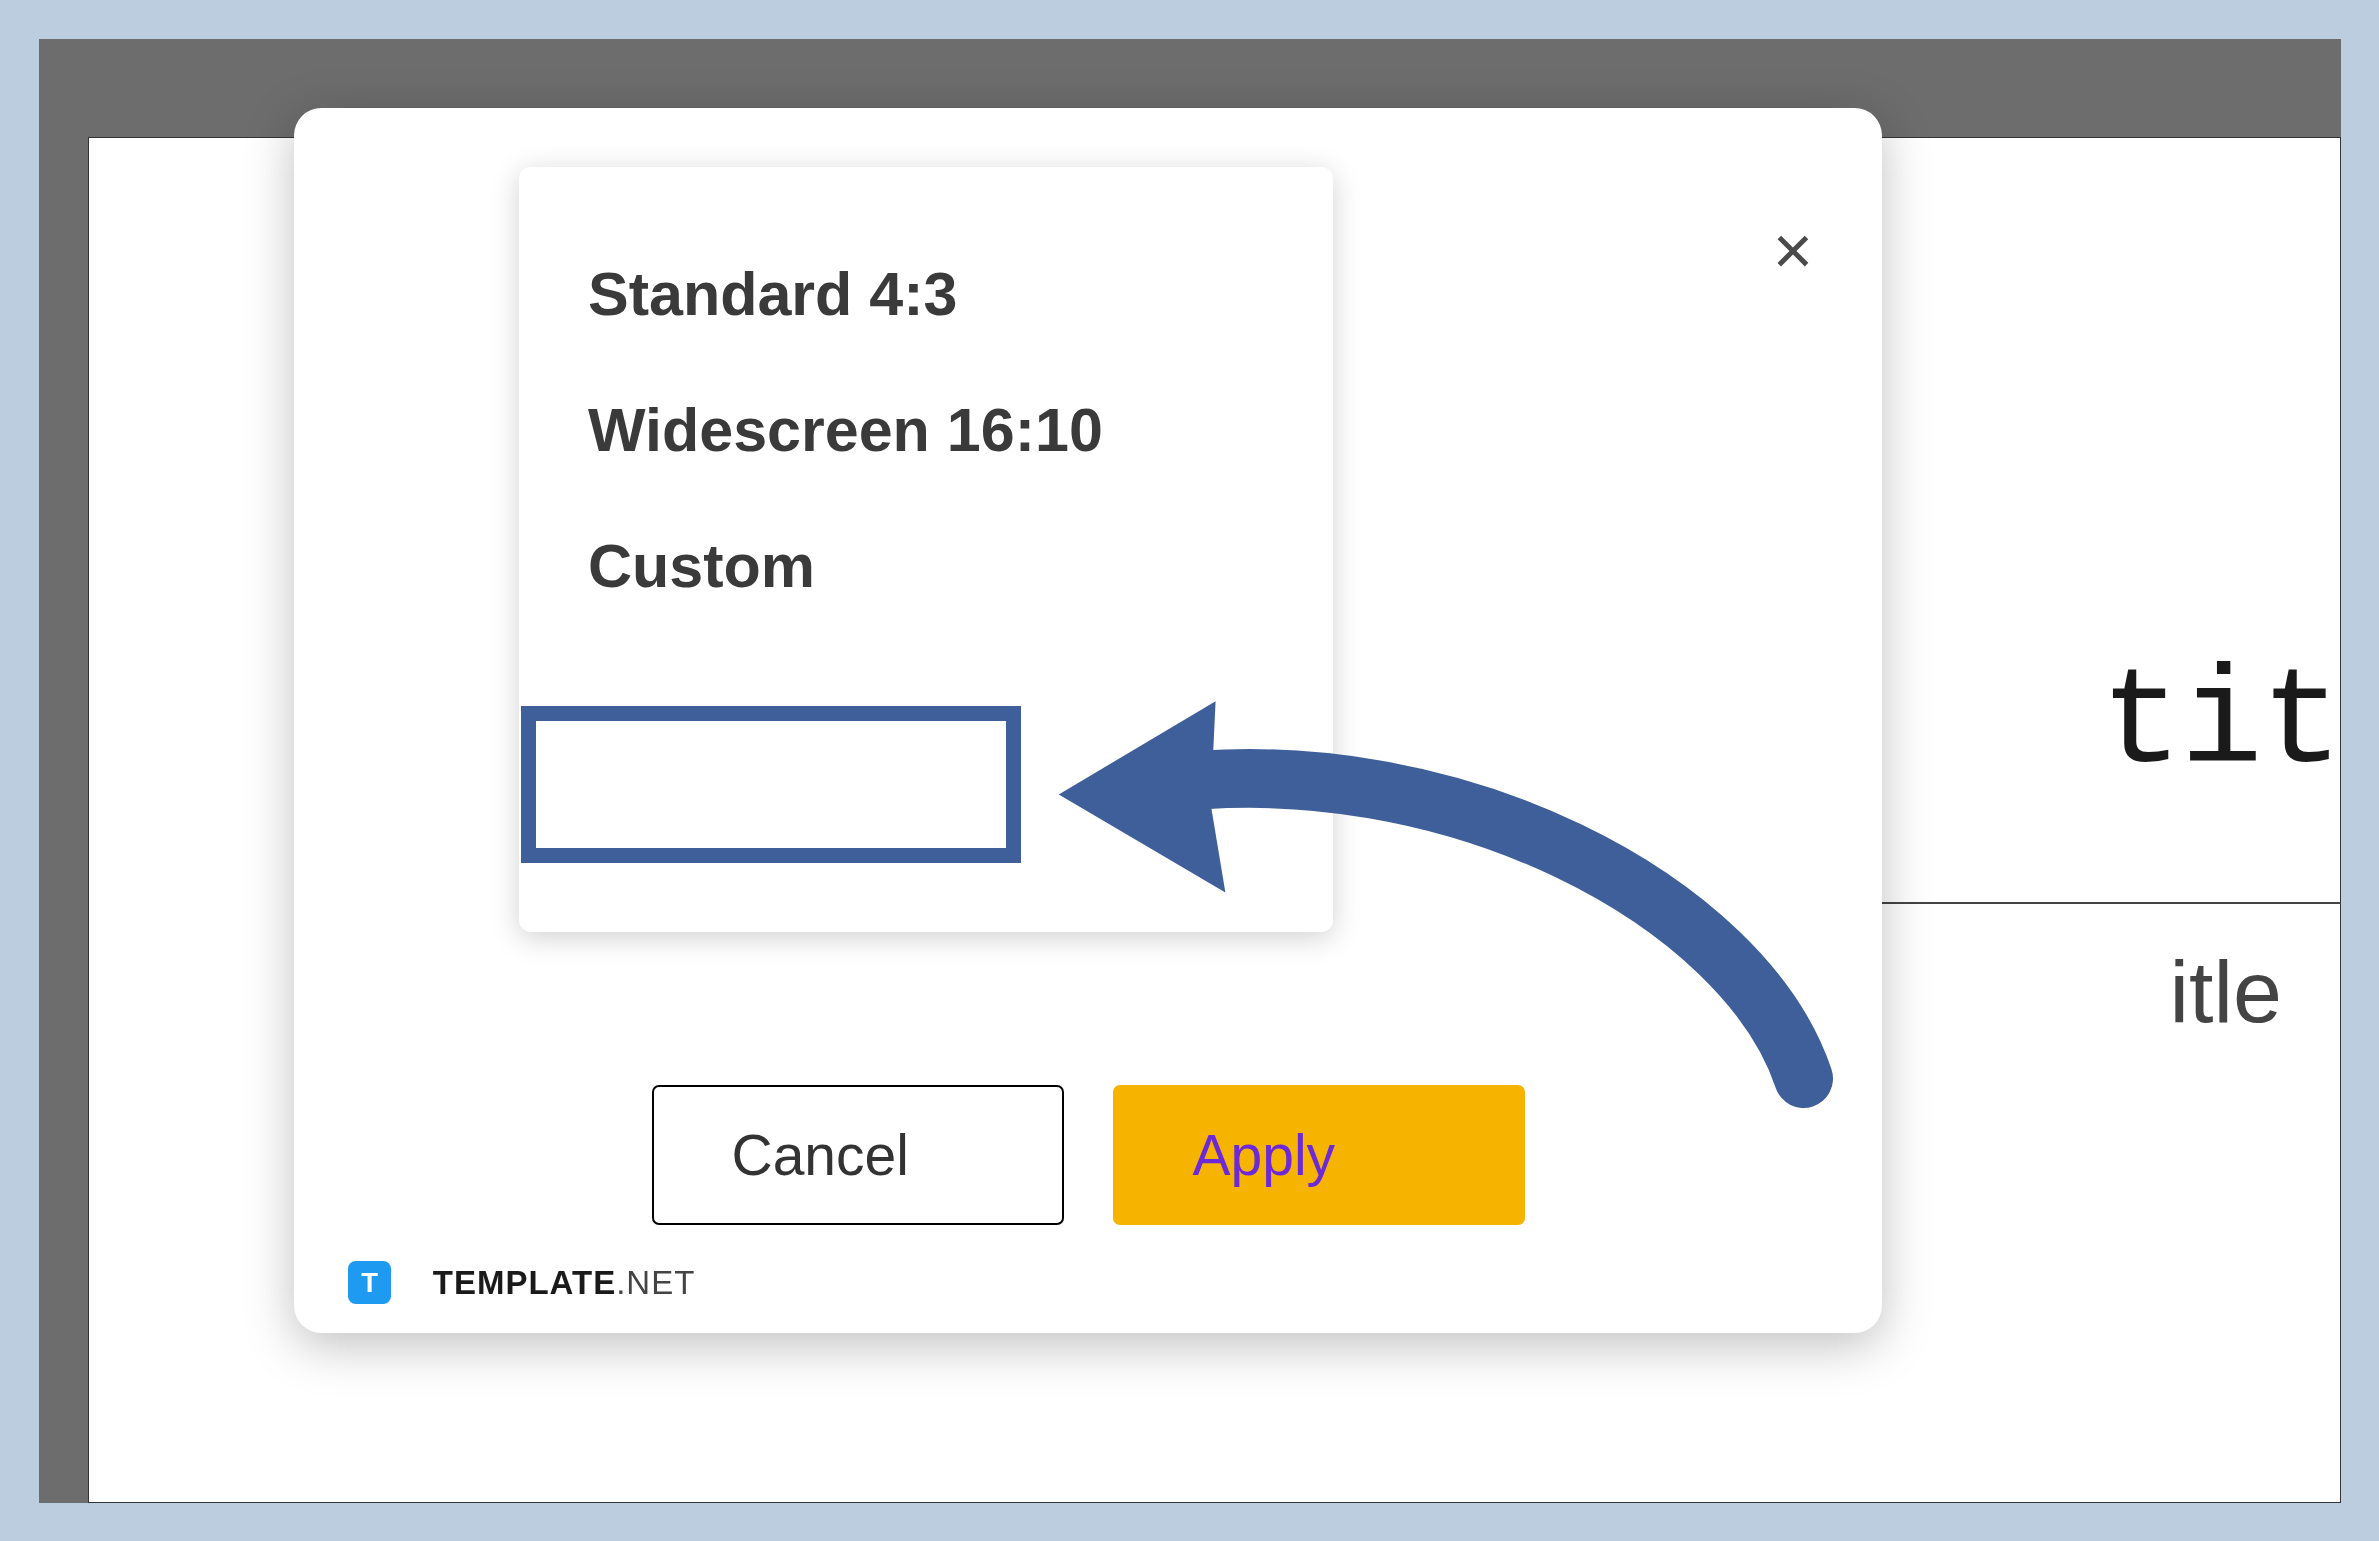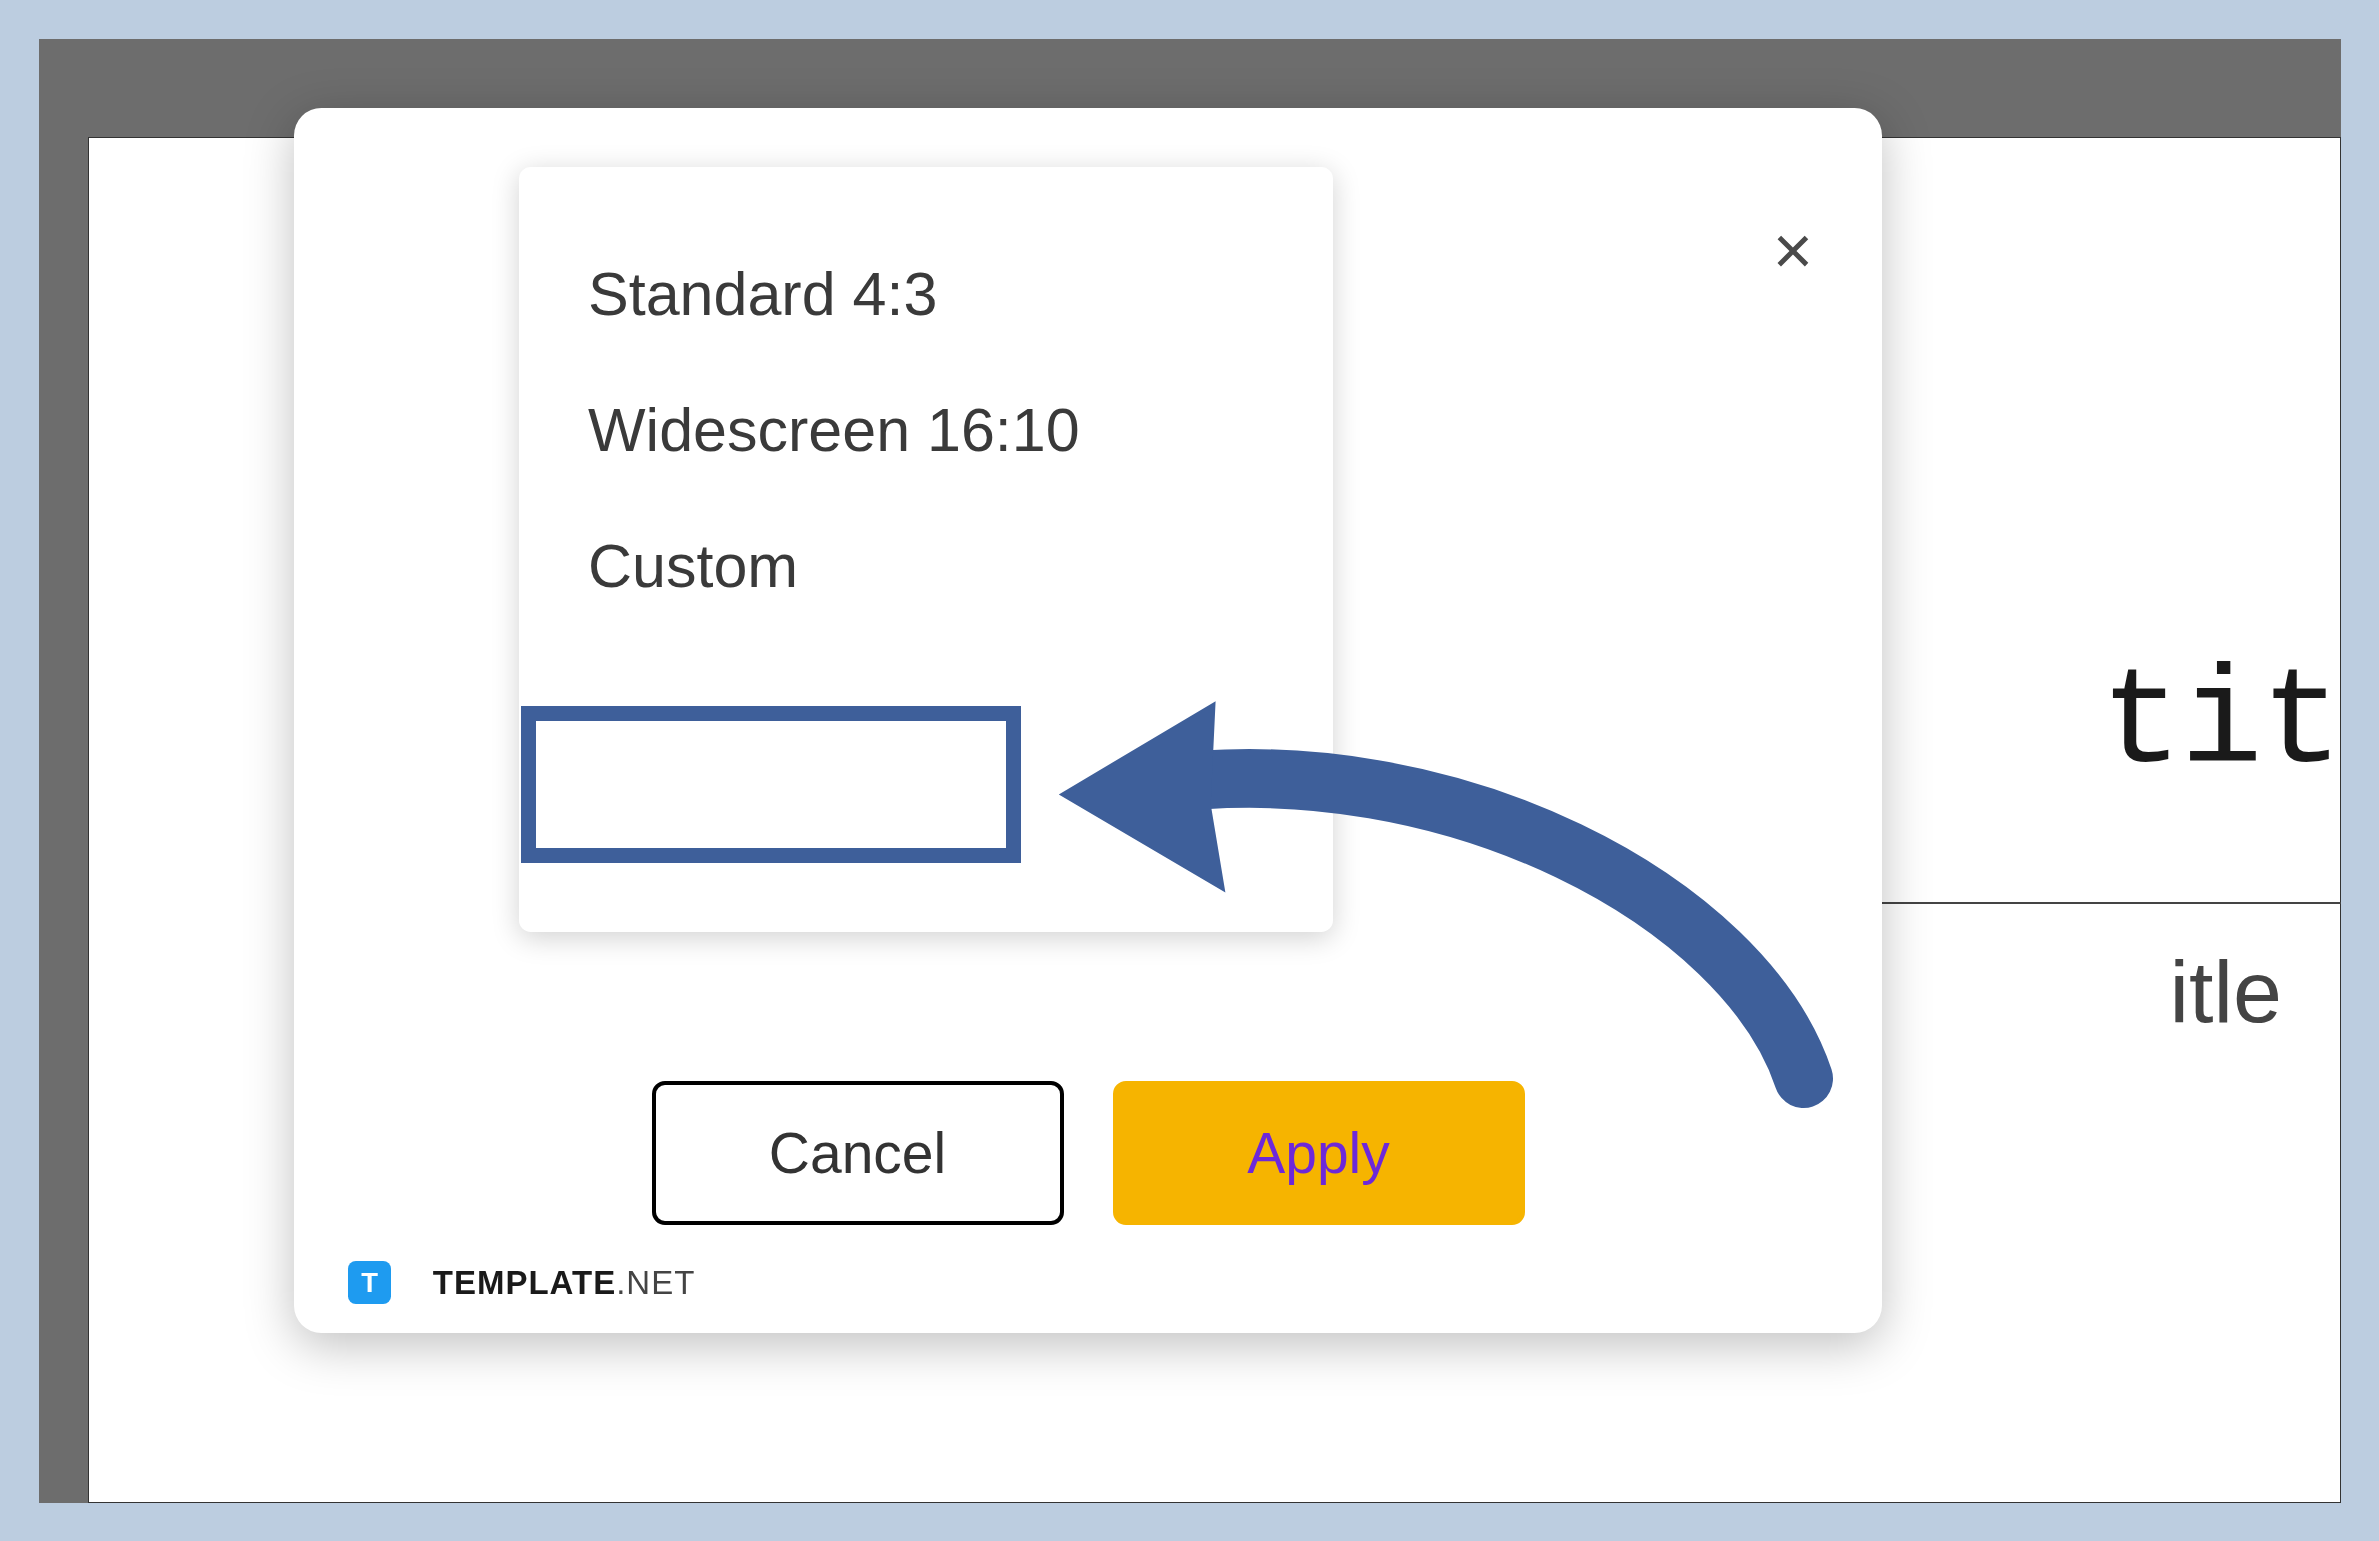--- a/index.html
+++ b/index.html
@@ -94,21 +94,21 @@
     background: #fff;
     border-radius: 11.8px;
     box-shadow: 0 5.9px 27.4px rgba(0,0,0,0.18);
     padding-top: 59px;
   }
   .option {
     font-size: 61px;
     color: #3a3a3a;
     padding: 33px 69px;
     cursor: pointer;
-    font-weight: 400;
+    font-weight: 700;
   }
   .highlight-box {
     position: absolute;
     left: 227px;
     top: 598px;
     width: 500px;
     height: 157px;
     border: 15.7px solid #3e5f9a;
     pointer-events: none;
   }
@@ -117,27 +117,26 @@
     bottom: 108px;
     left: 0;
     right: 0;
     display: flex;
     justify-content: center;
     gap: 49px;
   }
   .btn {
     font-size: 57px;
     padding: 35px 78px;
-    border-radius: 13px;
+    border-radius: 7px;
     cursor: pointer;
-    border: 4px solid #000000;
+    border: 2px solid #000000;
     background: #fff;
     color: #333;
     min-width: 412px;
-    text-align: center;
   }
   .btn-apply {
     background: #f6b400;
     border-color: #f6b400;
     color: #6d28d9;
   }
   .arrow-annotation {
     position: absolute;
     left: 706px;
     top: 559px;

